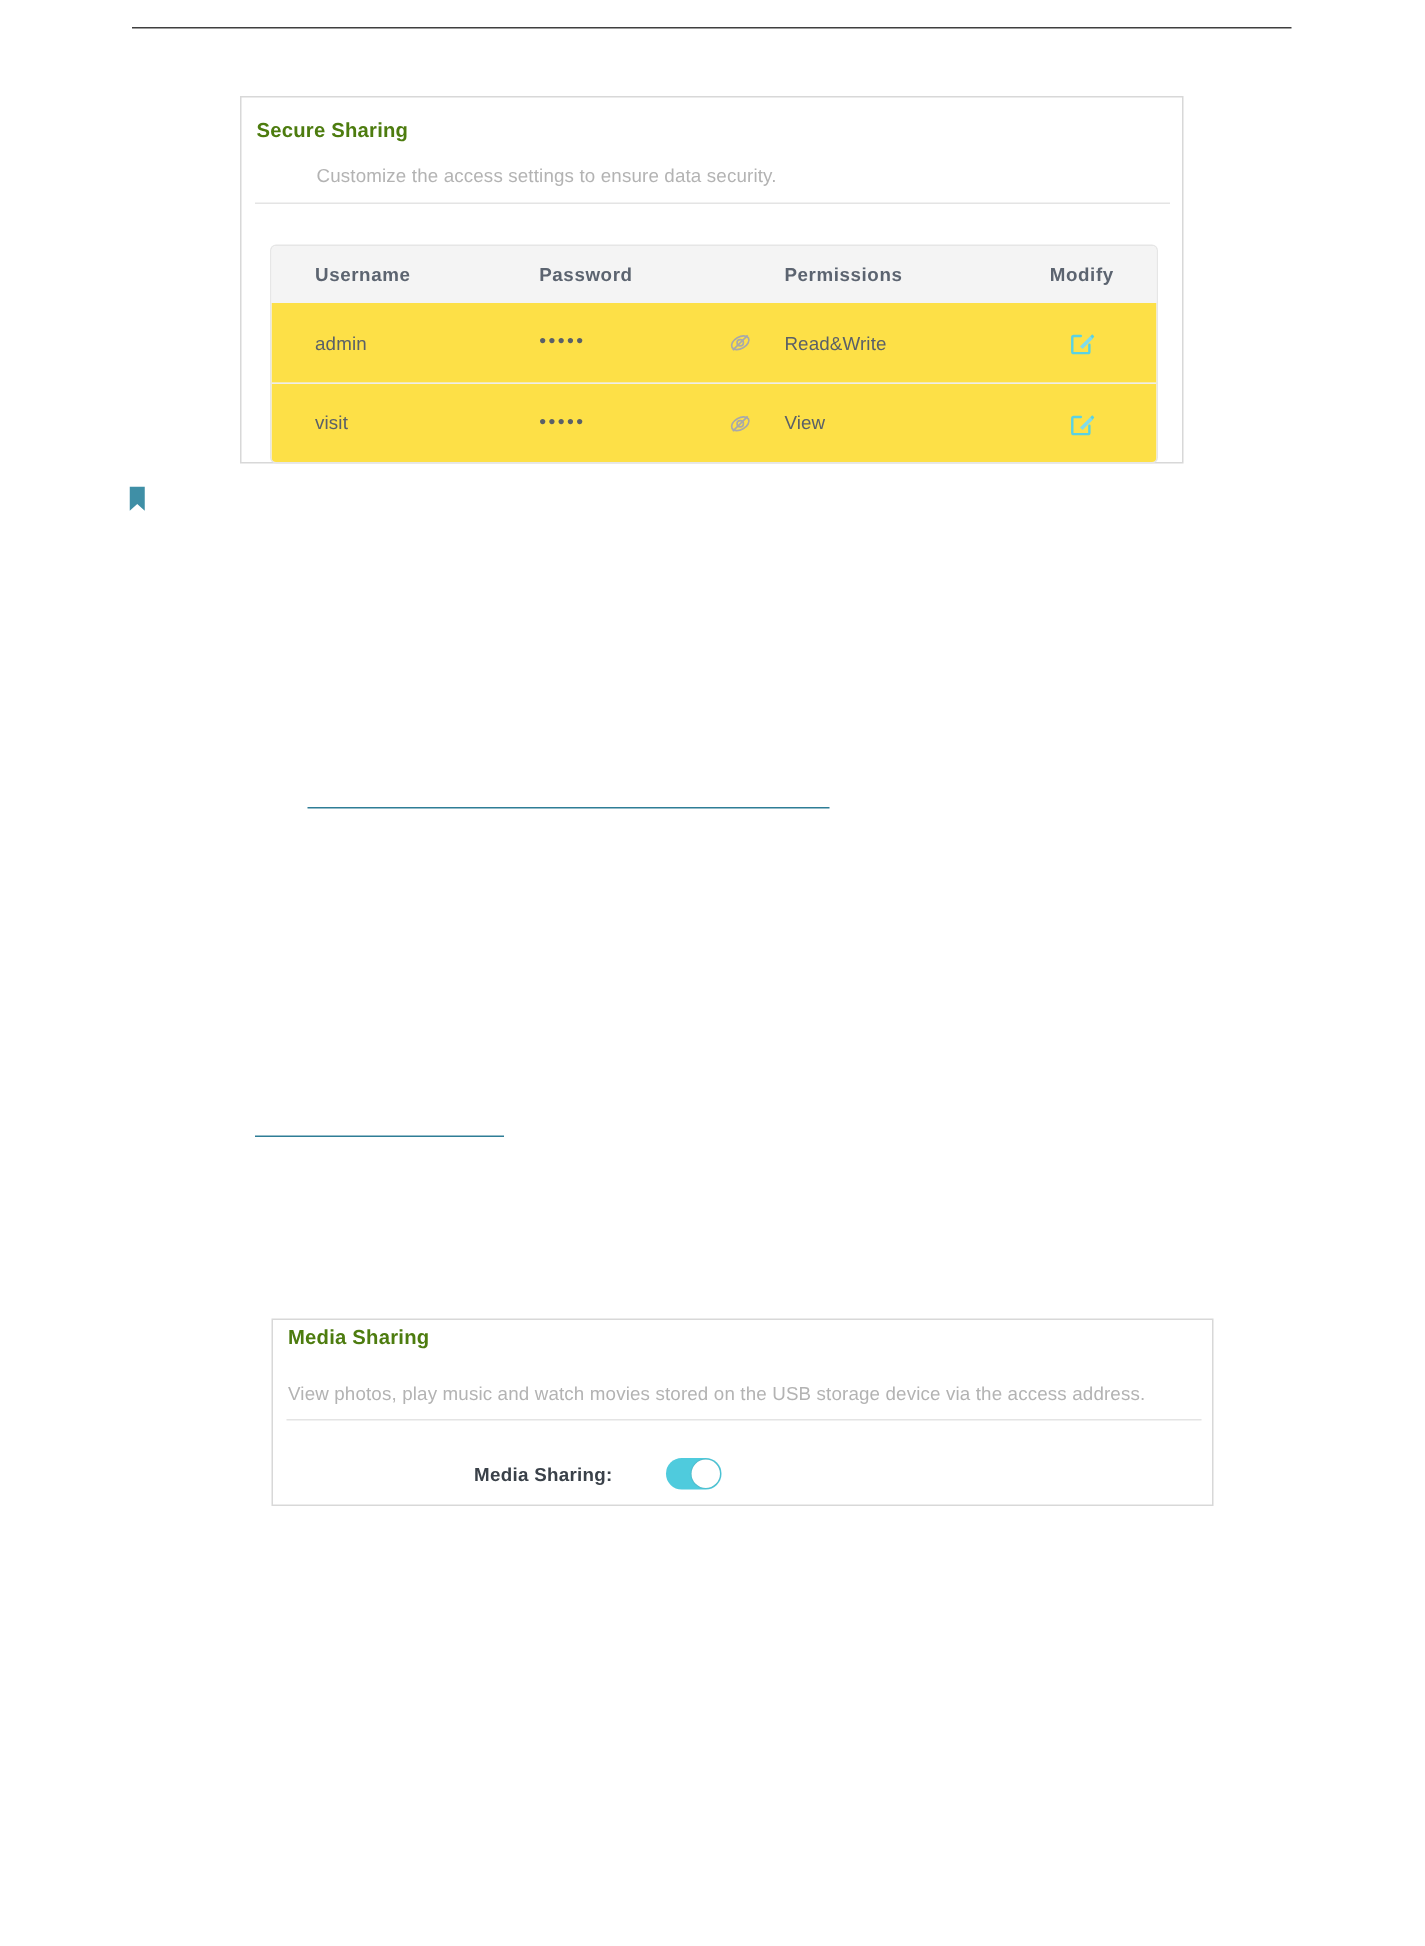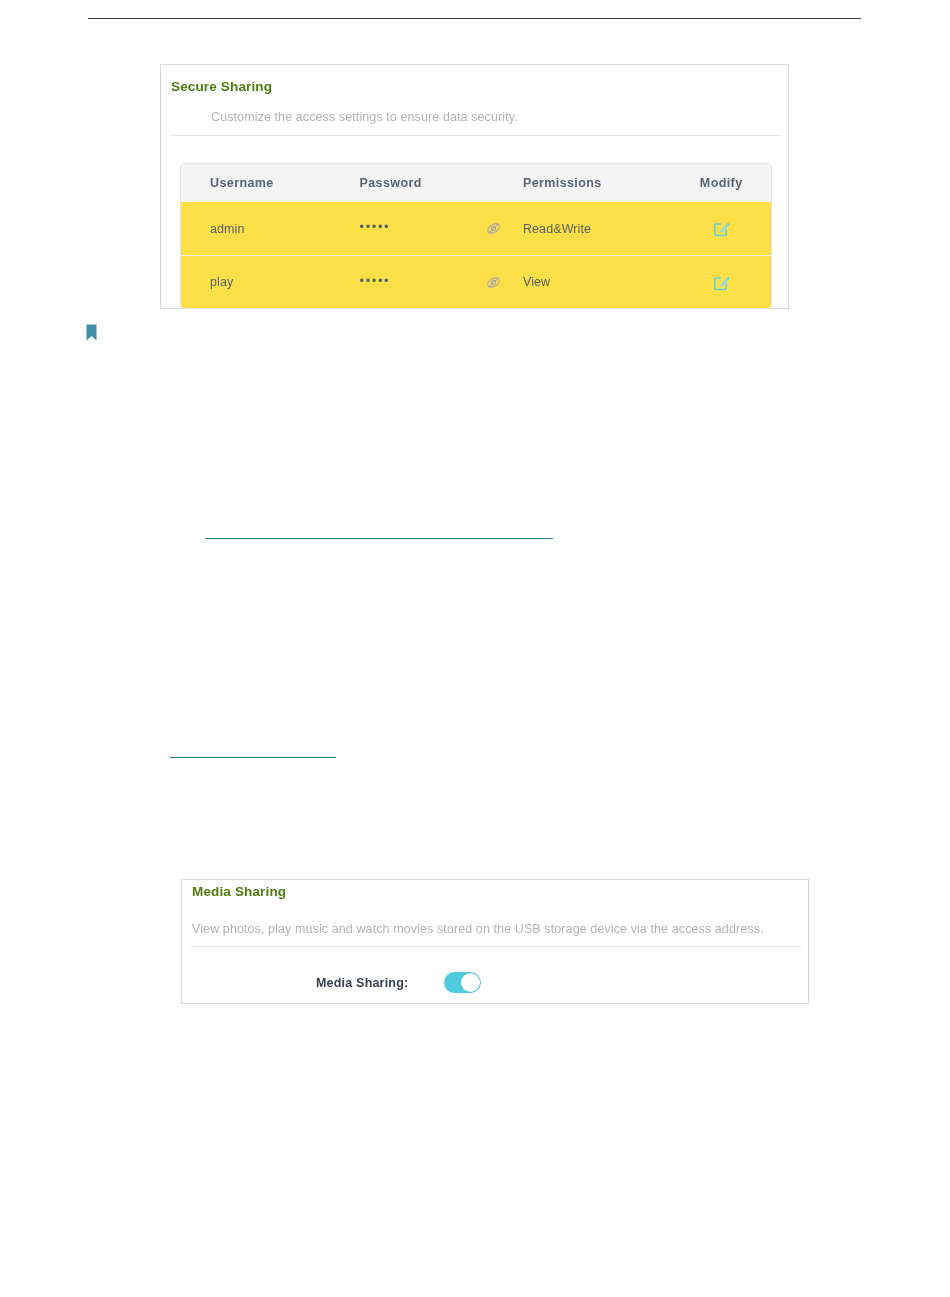--- a/index.html
+++ b/index.html
@@ -265,21 +265,21 @@
           <svg width="19" height="19" viewBox="0 0 20 20">
             <path d="M15 11.4 V16.3 a1 1 0 0 1 -1 1 H4 a1 1 0 0 1 -1 -1 V6.3 a1 1 0 0 1 1 -1 H9" fill="none" stroke="#5ad2e4" stroke-width="1.7" stroke-linecap="round"></path>
             <path d="M8.4 12.6 L15.6 5.4 L17.4 7.2 L10.2 14.4 Z" fill="#7fdced"></path>
             <path d="M15.6 5.4 L17.0 4.0 L18.4 5.4 L17.4 7.2 Z" fill="#5ad2e4"></path>
           </svg>
         </span>
       </div>
     </div>
 
     <div class="tbl-row tbl-body-row">
-      <div class="cell c-user">play</div>
+      <div class="cell c-user">visit</div>
       <div class="cell c-pass">
         <span class="pw-dots">•••••</span>
         <span class="eye-off-icon">
           <svg width="17" height="17" viewBox="0 0 20 20">
             <ellipse cx="10" cy="10" rx="7.4" ry="4.6" fill="none" stroke="#a9a9a9" stroke-width="1.3" transform="rotate(-30 10 10)"></ellipse>
             <circle cx="10" cy="10" r="2.5" fill="none" stroke="#a9a9a9" stroke-width="1.3"></circle>
             <line x1="4.2" y1="15.8" x2="15.8" y2="4.2" stroke="#a9a9a9" stroke-width="1.3"></line>
           </svg>
         </span>
       </div>

